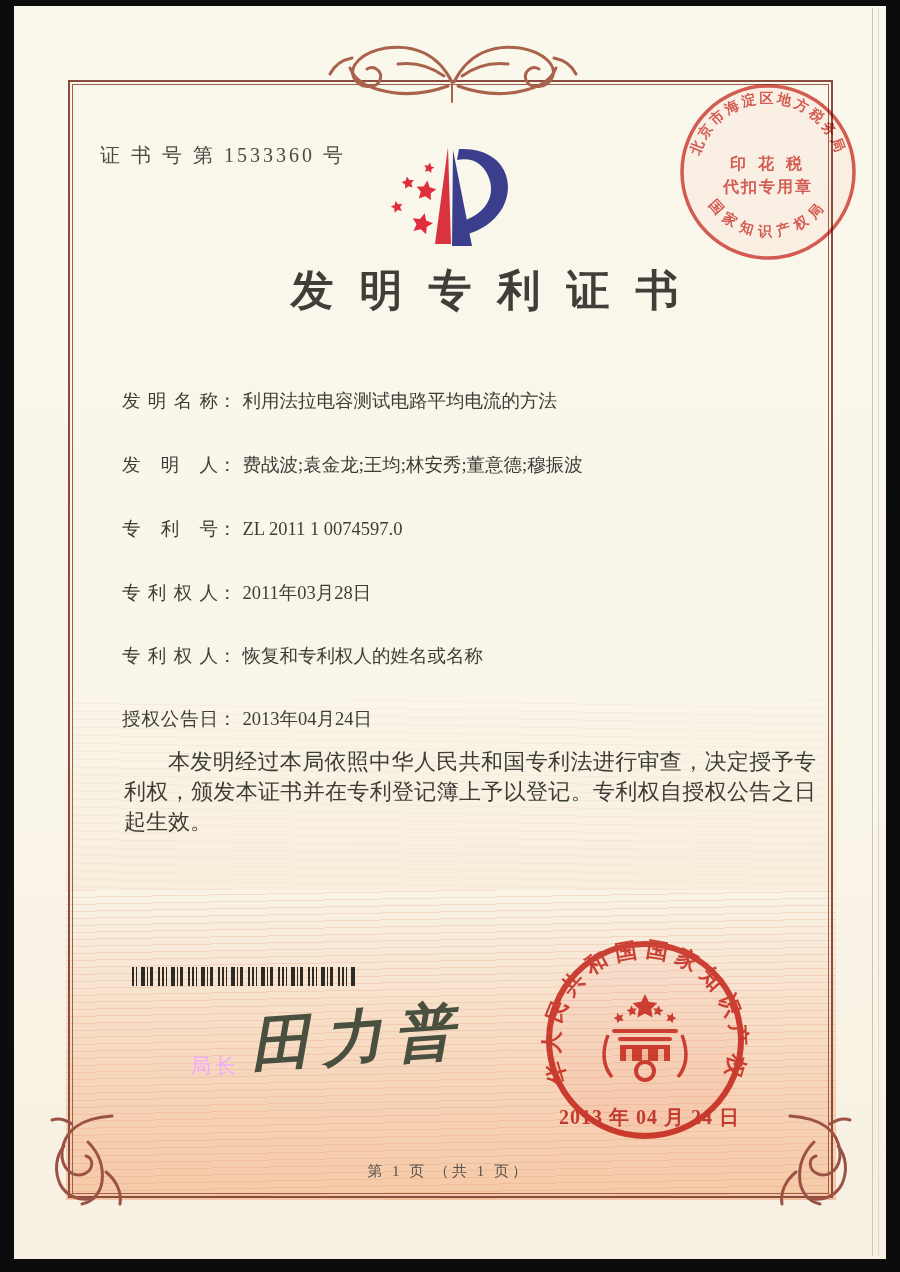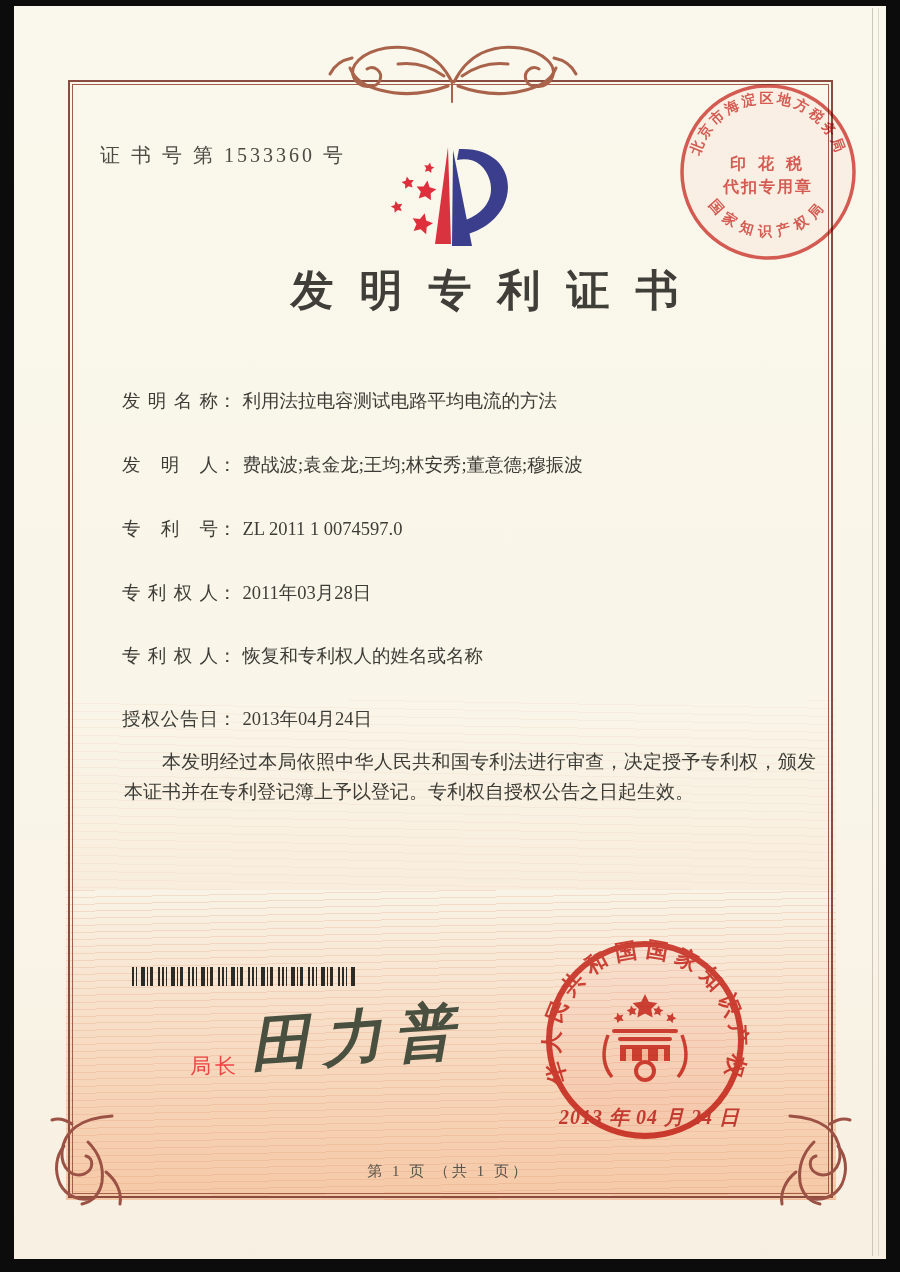--- a/index.html
+++ b/index.html
@@ -48,45 +48,44 @@
   .stamp{left:673px;top:77px;mix-blend-mode:multiply;opacity:.92;}
   .doc-title{
     left:68px;top:262px;width:833px;text-align:center;
     font-size:43px;font-weight:600;color:#3f3e38;
     letter-spacing:26px;text-indent:26px;white-space:nowrap;
   }
   .field{left:122px;font-size:18.5px;color:#3d3c36;white-space:nowrap;}
   .flabel{display:inline-block;width:96px;text-align:justify;text-align-last:justify;}
   .fcolon{display:inline-block;margin-right:6px;}
   .paras{
-    left:124px;top:747px;width:692px;font-size:19px;line-height:30px;
+    left:124px;top:747px;width:692px;font-size:22px;line-height:30px;
     color:#3d3c36;text-align:justify;
   }
   .paras p{margin:0;text-indent:2em;}
   .barcode{
     left:132px;top:967px;width:225px;height:19px;
     background:repeating-linear-gradient(90deg,
       #2c2b26 0 2px, transparent 2px 4px,
       #2c2b26 4px 5px, transparent 5px 9px,
       #2c2b26 9px 13px, transparent 13px 15px,
       #2c2b26 15px 16px, transparent 16px 18px,
       #2c2b26 18px 21px, transparent 21px 26px,
       #2c2b26 26px 28px, transparent 28px 30px);
   }
-  .sig-role{left:190px;top:1052px;font-size:21px;letter-spacing:4px;color:#ef4444;}
+  .sig-role{left:190px;top:1052px;font-size:21px;letter-spacing:4px;color:#f0abfc;}
   .sig-name{
     left:250px;top:998px;font-size:60px;font-weight:bold;font-style:italic;
     color:#49503f;letter-spacing:12px;transform:rotate(-4deg);white-space:nowrap;
   }
   .seal{left:540px;top:935px;mix-blend-mode:multiply;opacity:.93;}
   .seal-date{
     left:552px;top:1104px;width:195px;text-align:center;
     font-size:20px;font-weight:bold;color:#c23a30;letter-spacing:1px;white-space:nowrap;
     z-index:6;
-    font-style:italic;
   }
   .footer{
     left:68px;top:1162px;width:761px;text-align:center;
     font-size:15px;color:#58534b;letter-spacing:3px;
   }
   .ornament-top{left:318px;top:36px;}
   .corner-bl{left:48px;top:1110px;}
   .corner-br{left:748px;top:1110px;transform:scaleX(-1);}
   .z2{z-index:2;} .z3{z-index:3;} .z4{z-index:4;}
 </style>

